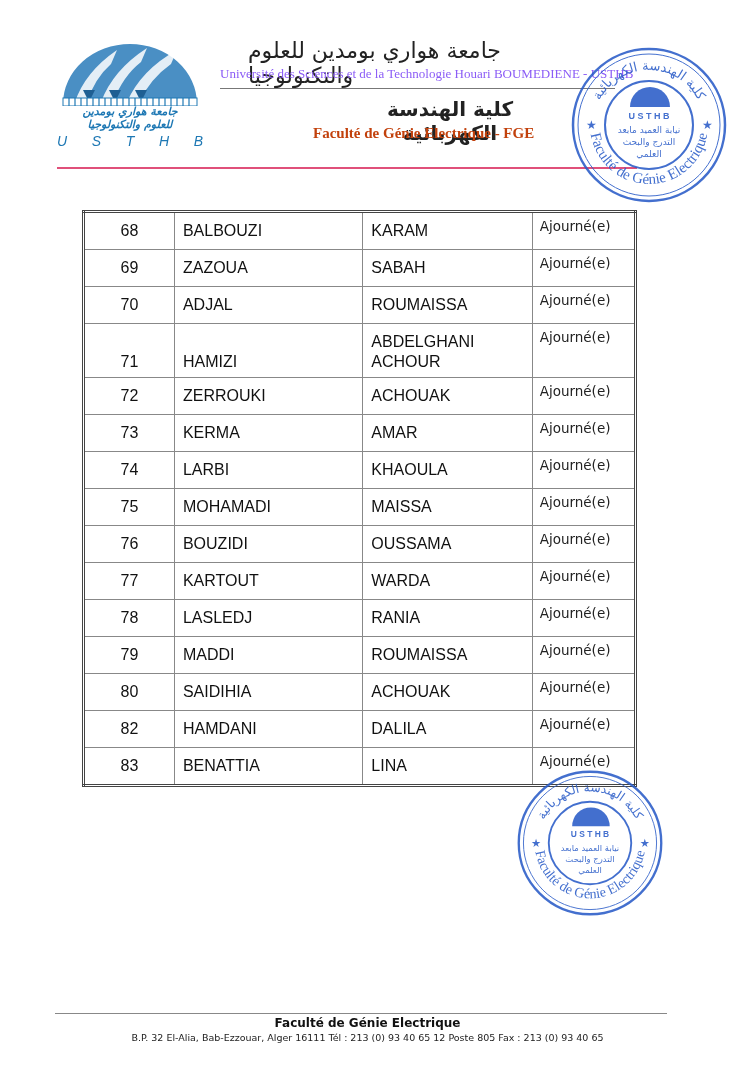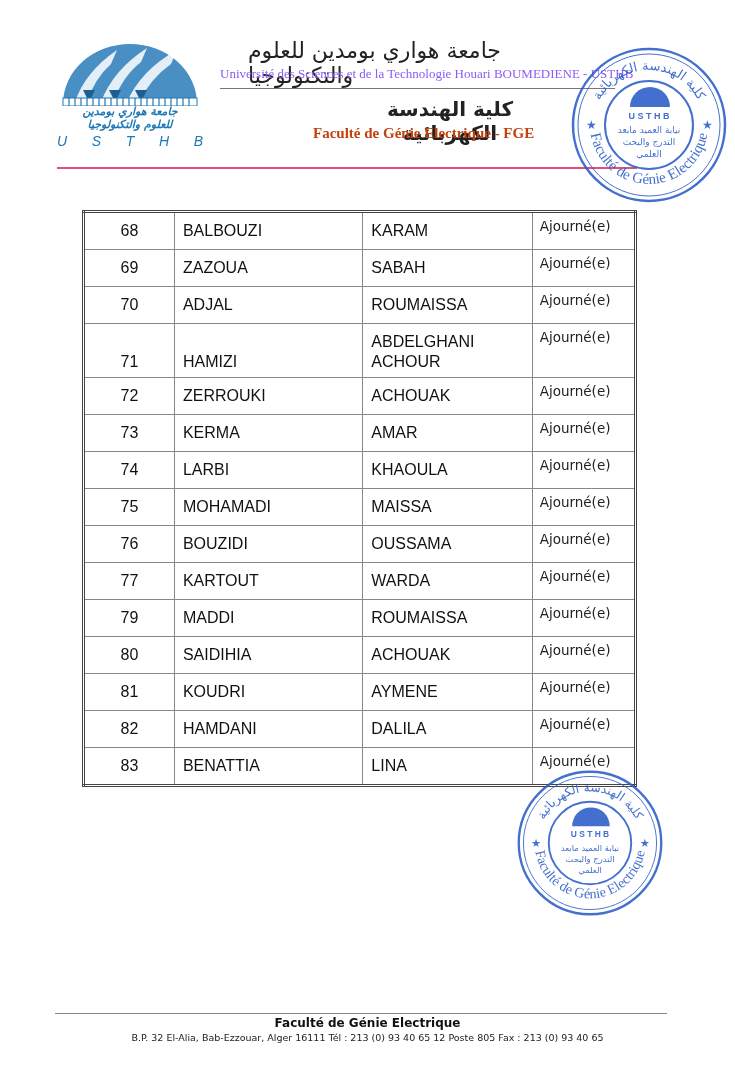--- a/index.html
+++ b/index.html
@@ -155,35 +155,35 @@
       <td class="first">OUSSAMA</td>
       <td class="status">Ajourné(e)</td>
     </tr>
     <tr>
       <td class="num">77</td>
       <td class="last">KARTOUT</td>
       <td class="first">WARDA</td>
       <td class="status">Ajourné(e)</td>
     </tr>
     <tr>
+      <td class="num">78</td>
+      <td class="last">LASLEDJ</td>
+      <td class="first">RANIA</td>
+      <td class="status">Ajourné(e)</td>
+    </tr>
+    <tr>
       <td class="num">79</td>
       <td class="last">MADDI</td>
       <td class="first">ROUMAISSA</td>
       <td class="status">Ajourné(e)</td>
     </tr>
     <tr>
       <td class="num">80</td>
       <td class="last">SAIDIHIA</td>
       <td class="first">ACHOUAK</td>
-      <td class="status">Ajourné(e)</td>
-    </tr>
-    <tr>
-      <td class="num">81</td>
-      <td class="last">KOUDRI</td>
-      <td class="first">AYMENE</td>
       <td class="status">Ajourné(e)</td>
     </tr>
     <tr>
       <td class="num">82</td>
       <td class="last">HAMDANI</td>
       <td class="first">DALILA</td>
       <td class="status">Ajourné(e)</td>
     </tr>
     <tr>
       <td class="num">83</td>

